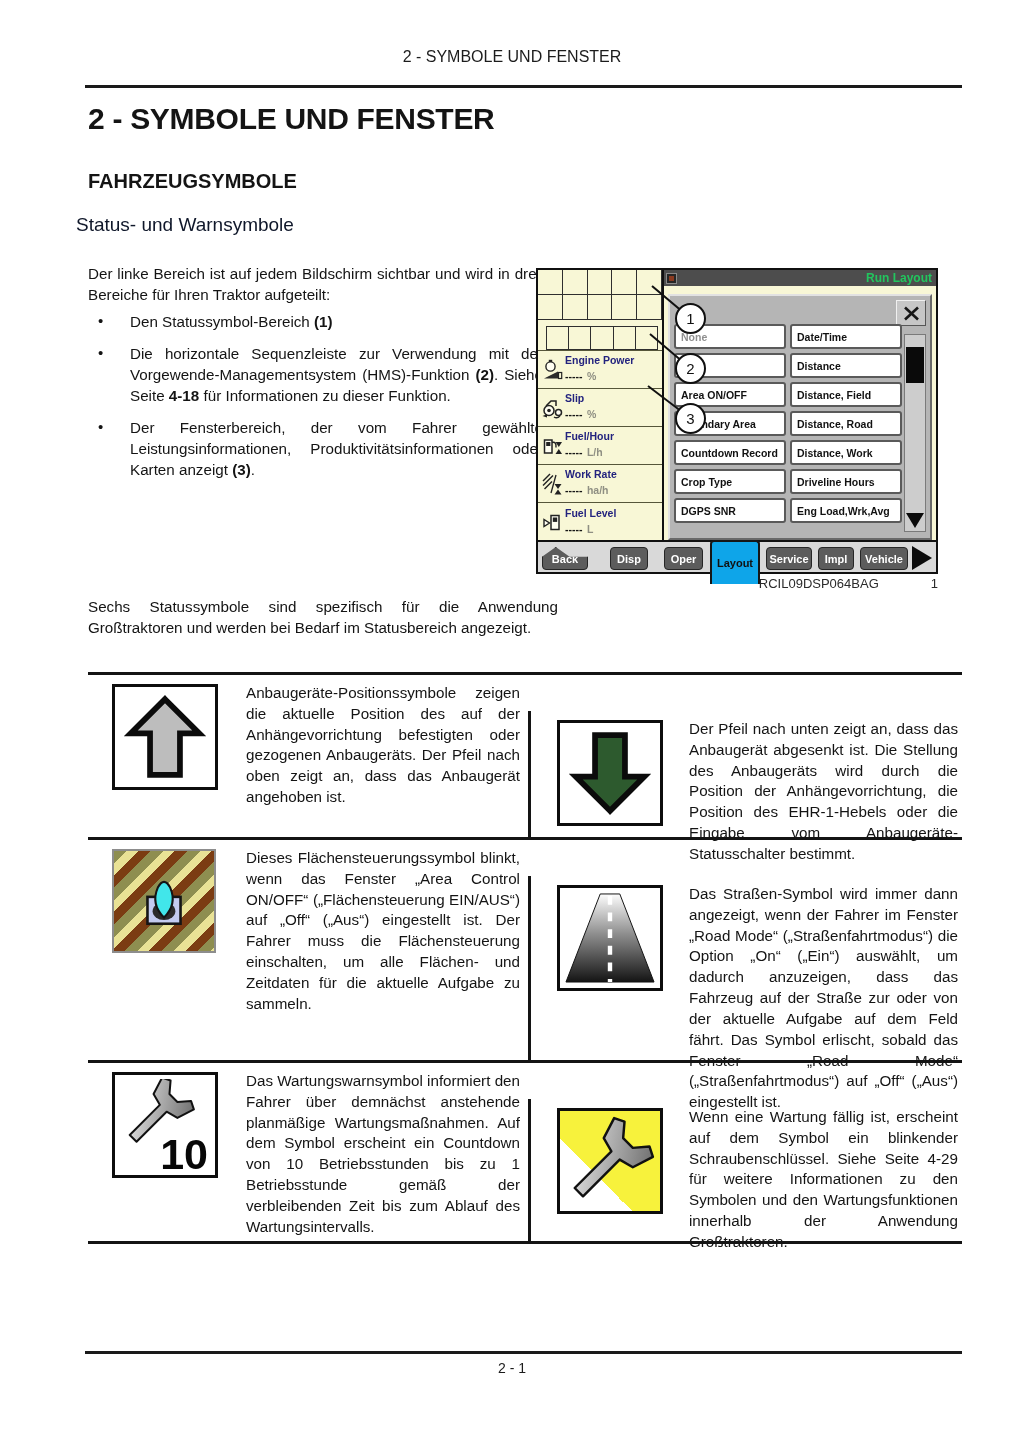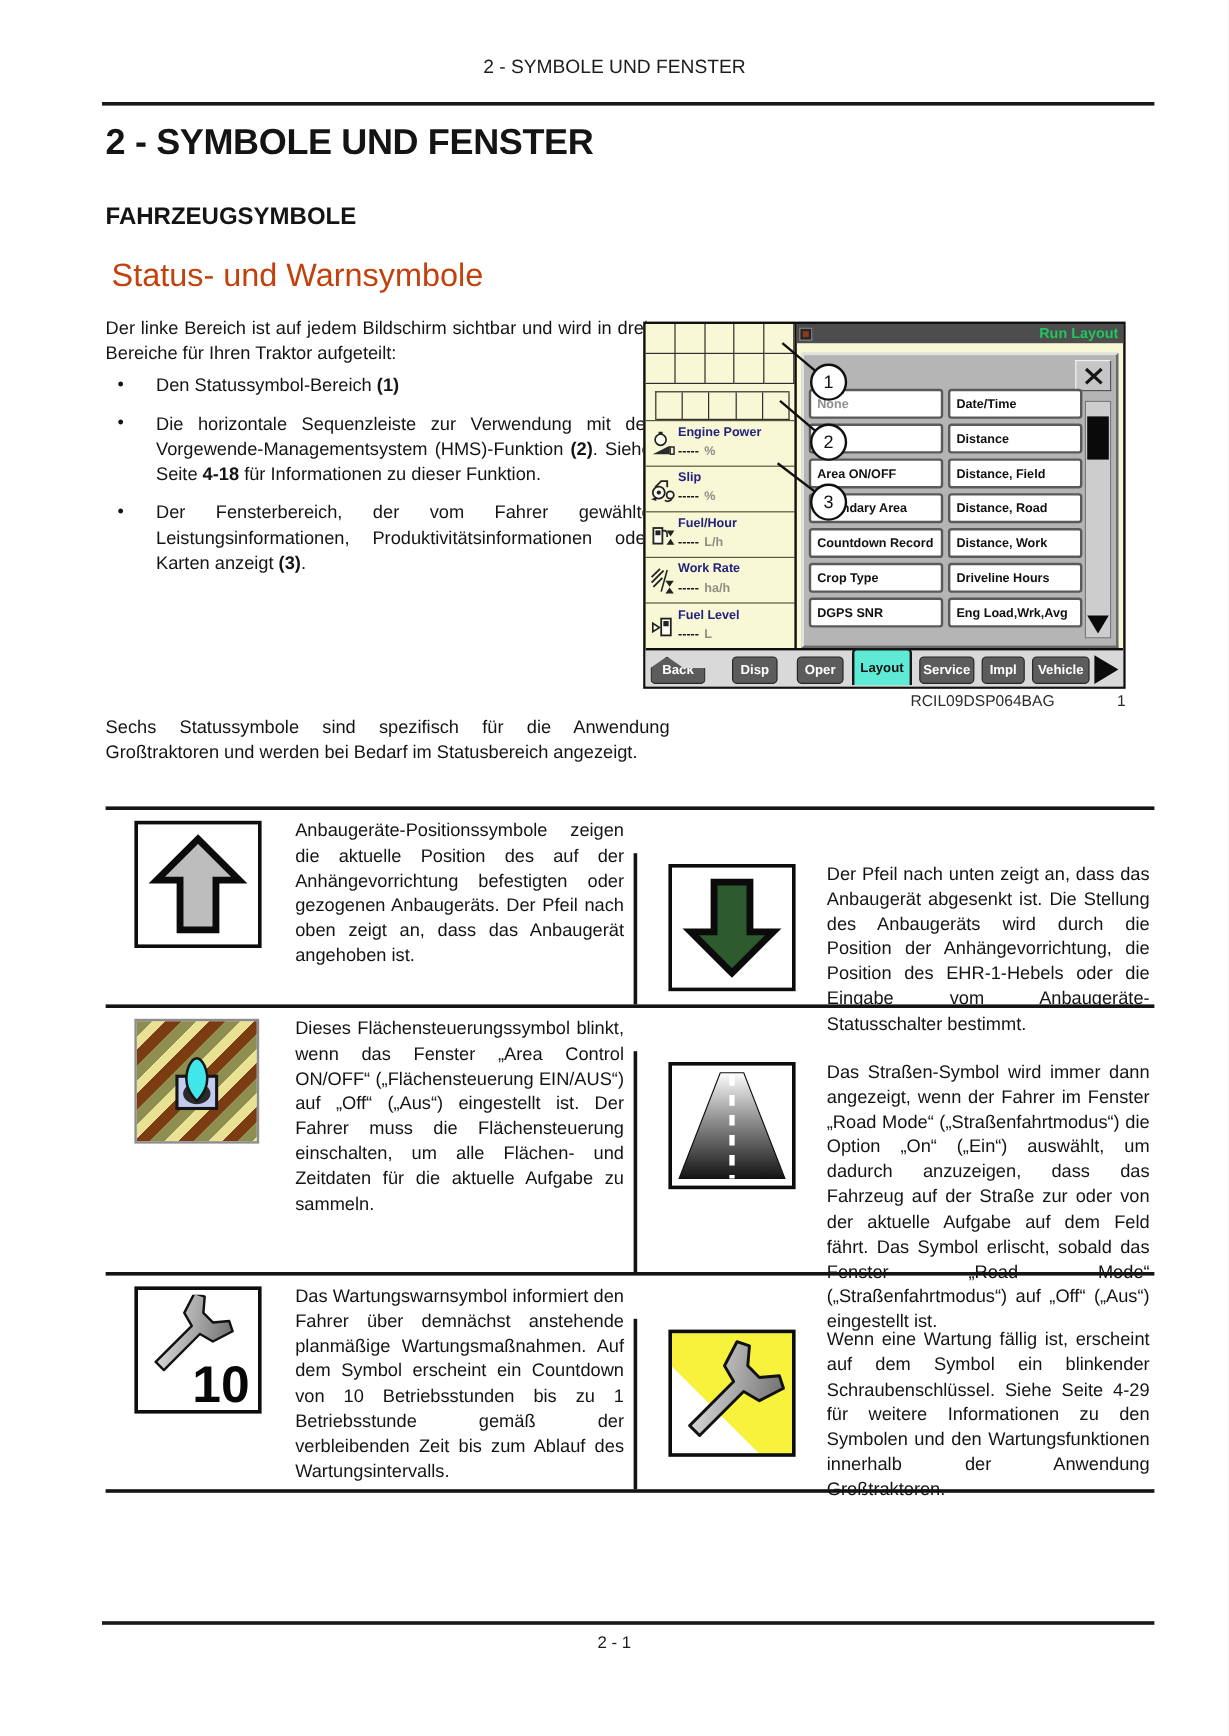--- a/index.html
+++ b/index.html
@@ -7,21 +7,21 @@
         font-family:"Liberation Sans",sans-serif;color:#141414;overflow:hidden;}
 
   .run-head{position:absolute;top:48px;left:0;width:100%;text-align:center;font-size:16px;color:#1c1c1c;}
   .rule{position:absolute;left:85px;width:877px;height:3px;background:#1a1a1a;}
   .rule.top{top:85px}
   .rule.bottom{top:1351px}
   .pagenum{position:absolute;top:1360px;left:0;width:100%;text-align:center;font-size:14px;color:#1c1c1c;}
 
   h1.chapter{position:absolute;top:102px;left:88px;margin:0;font-size:30px;letter-spacing:-0.3px;}
   h2.section{position:absolute;top:170px;left:88px;margin:0;font-size:20px;}
-  h3.subsection{position:absolute;top:214px;left:93px;margin:0;font-size:27px;font-weight:400;color:#c2410c;}
+  h3.subsection{position:absolute;top:214px;left:76px;margin:0;font-size:19px;font-weight:400;color:#0f172a;}
 
   .lead{position:absolute;top:264px;left:88px;width:452px;margin:0;font-size:15.2px;line-height:1.38;text-align:justify;}
   .bullets{position:absolute;top:312px;left:88px;width:455px;margin:0;padding:0;list-style:none;}
   .bullets li{position:relative;padding-left:42px;margin-bottom:11px;font-size:15.2px;line-height:1.38;text-align:justify;}
   .bullets li::before{content:"\2022";position:absolute;left:10px;top:-1px;font-size:15px;}
   .after-para{position:absolute;top:597px;left:88px;width:470px;margin:0;font-size:15.2px;line-height:1.38;text-align:justify;}
 
   
   .shot{position:absolute;top:268px;left:536px;width:402px;height:306px;box-sizing:border-box;
         background:#f8f7d6;border:2px solid #101010;}
@@ -60,21 +60,21 @@
   .dbtn.dim{color:#8f8f8f;}
   .sbar{position:absolute;right:4px;top:38px;bottom:6px;width:22px;background:#cdcdcd;border:1px solid #7a7a7a;}
   .sthumb{position:absolute;left:1px;right:1px;top:12px;height:36px;background:#0a0a0a;}
   .sarrow{position:absolute;left:50%;bottom:3px;transform:translateX(-50%);width:0;height:0;
           border-left:9px solid transparent;border-right:9px solid transparent;border-top:15px solid #0a0a0a;}
 
   .toolbar{position:absolute;left:0;top:270px;width:398px;height:32px;background:#d9d9d9;border-top:2px solid #101010;}
   .tbtn{position:absolute;top:5px;height:23px;background:#5c5c5c;color:#fff;font-weight:bold;font-size:11px;
         border:1px solid #262626;border-radius:4px;display:flex;align-items:center;justify-content:center;}
   .tbtn.back{clip-path:polygon(0 42%,30% 0,60% 42%,100% 42%,100% 100%,0 100%);border-radius:4px 4px 4px 4px;}
-  .tbtn.tab-active{top:-2px;height:31px;background:#5eead4;color:#111;border:2px solid #161616;
+  .tbtn.tab-active{top:-2px;height:44px;background:#0ea5e9;color:#111;border:2px solid #161616;
                    border-bottom:none;border-radius:4px 4px 0 0;}
   .next-arrow{position:absolute;left:374px;top:4px;width:0;height:0;border-top:12px solid transparent;
               border-bottom:12px solid transparent;border-left:20px solid #0c0c0c;}
 
   .callout-lines{position:absolute;left:0;top:0;width:398px;height:302px;pointer-events:none;}
   .callout{position:absolute;width:31px;height:31px;border:2px solid #101010;border-radius:50%;background:#fff;
            display:flex;align-items:center;justify-content:center;font-size:15px;color:#111;z-index:6;}
 
   .shot-caption{position:absolute;top:576px;left:536px;width:402px;display:flex;justify-content:flex-end;gap:52px;
                 font-size:13px;color:#2b2b2b;}

